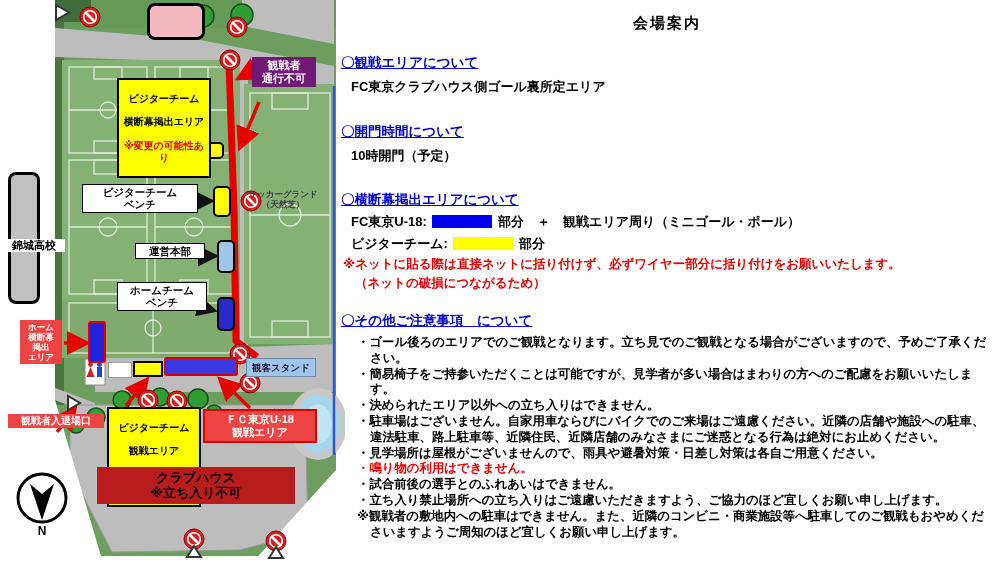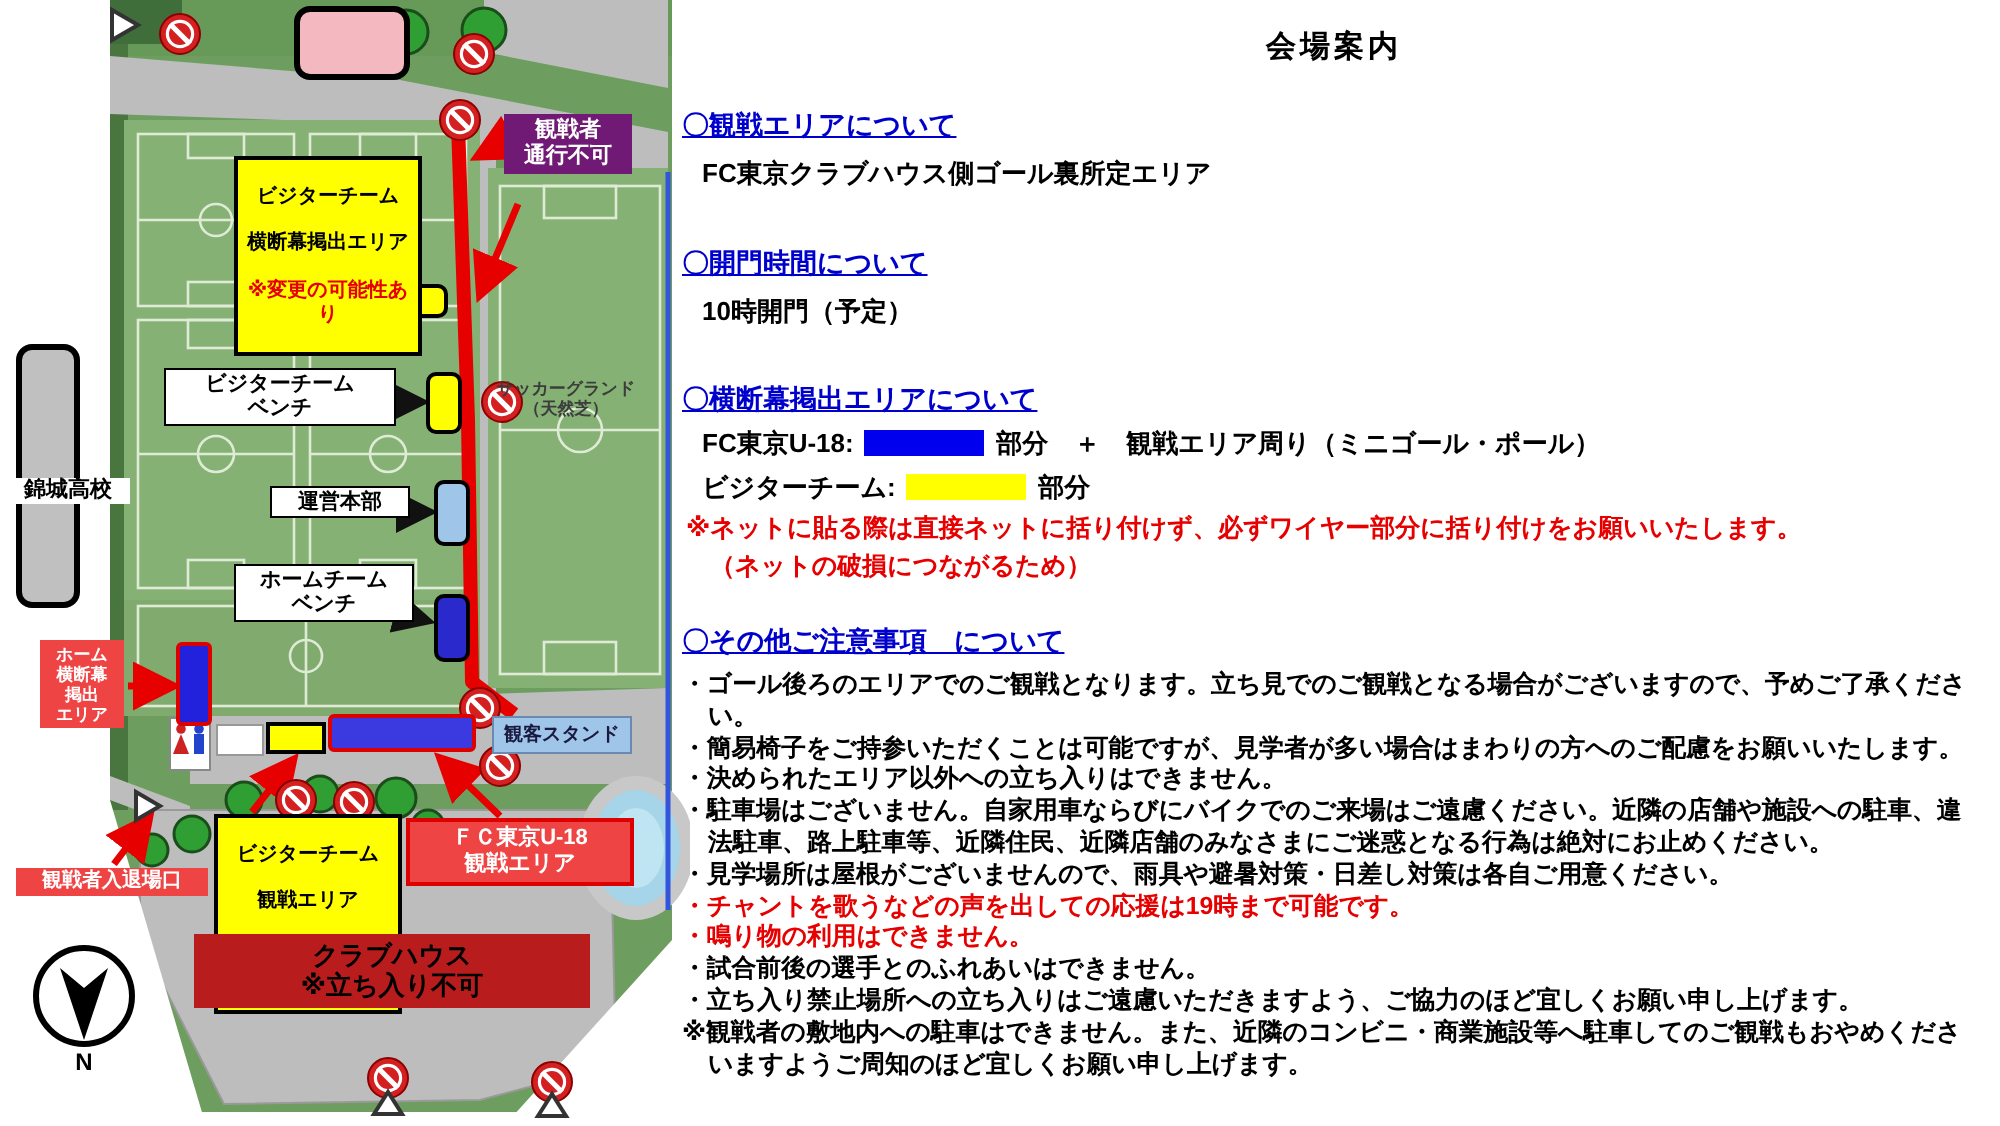--- a/index.html
+++ b/index.html
@@ -10,21 +10,21 @@
   #info{position:absolute;left:341px;top:0;width:652px;}
   .doc-title{text-align:center;font-size:15px;margin-top:14px;letter-spacing:2px;}
   .h{color:#0000cc;text-decoration:underline;font-size:13.5px;}
   .h1{margin-top:21px;} .h2{margin-top:27px;} .h3{margin-top:26px;} .h4{margin-top:21px;}
   .body-line{font-size:13px;margin:6px 0 0 10px;}
   .b-line{font-size:13px;margin:4px 0 0 10px;line-height:18px;}
   .note{color:#e60000;font-size:12.5px;margin:3px 0 0 2px;line-height:16px;}
   .note2{margin-left:14px;}
   .swatch{display:inline-block;width:60px;height:13px;vertical-align:-2px;margin:0 2px;}
   .sw-blue{background:#0000ee;} .sw-yellow{background:#ffff00;}
-  .bullets{margin-top:5px;}
+  .bullets{margin-top:5px;margin-left:16px;}
   .bullet{font-size:12.4px;line-height:15.8px;padding-left:13px;text-indent:-13px;margin:0;}
   .bullet.red{color:#e60000;}
   
   #map{position:absolute;left:0;top:0;width:345px;height:563px;overflow:hidden;}
   #map svg{position:absolute;left:0;top:0;}
   .mlabel{position:absolute;text-align:center;white-space:pre-line;line-height:1.18;}
   .wbox{background:#ffffff;border:1.5px solid #000;font-size:10.5px;padding:1px 2px;}
   .ybox{background:#ffff00;border:2.5px solid #000;font-size:10px;}
   .ybox .r3{color:#e60000;}
   .bluebox{background:#ef4444;color:#ffffff;}
@@ -231,21 +231,21 @@
   <div class="mlabel" style="left:240px;top:189px;width:86px;font-size:8.5px;color:#3c3c3c;">サッカーグランド
 （天然芝）</div>
   <div class="mlabel wbox" style="left:135px;top:243px;width:64px;">運営本部</div>
   <div class="mlabel wbox" style="left:117px;top:282px;width:84px;">ホームチーム
 ベンチ</div>
   <div class="mlabel bluebox" style="left:20px;top:320px;width:42px;font-size:8.5px;padding:2px 0;">ホーム
 横断幕
 掲出
 エリア</div>
   <div class="mlabel" style="left:3px;top:239px;width:62px;background:#fff;font-size:11px;">錦城高校</div>
-  <div class="mlabel bluebox" style="left:8px;top:434px;width:96px;font-size:10px;padding:1px 0;">観戦者入退場口</div>
+  <div class="mlabel bluebox" style="left:8px;top:414px;width:96px;font-size:10px;padding:1px 0;">観戦者入退場口</div>
   <div class="mlabel ybox" style="left:107px;top:407px;width:90px;padding:1px 0;">
     <div>ビジターチーム</div>
     <div>観戦エリア</div>
     <div class="r3">※変更の可能性あり</div>
   </div>
   <div class="mlabel bluebox" style="left:203px;top:409px;width:110px;font-size:11px;border:2.5px solid #dd0000;padding:2px 0;">ＦＣ東京U-18
 観戦エリア</div>
   <div class="mlabel" style="left:246px;top:358px;width:68px;height:17px;background:#9fc5e8;font-size:9.5px;color:#1a1a40;line-height:17px;border:1px solid #6a8ab0;">観客スタンド</div>
   <div class="mlabel" style="left:97px;top:467px;width:198px;background:#b91c1c;font-size:13px;padding:3px 0;">クラブハウス
 ※立ち入り不可</div>
@@ -275,19 +275,18 @@
   <div class="note">※ネットに貼る際は直接ネットに括り付けず、必ずワイヤー部分に括り付けをお願いいたします。</div>
   <div class="note note2">（ネットの破損につながるため）</div>
 
   <div class="h h4">〇その他ご注意事項　について</div>
   <div class="bullets">
     <p class="bullet">・ゴール後ろのエリアでのご観戦となります。立ち見でのご観戦となる場合がございますので、予めご了承ください。</p>
     <p class="bullet">・簡易椅子をご持参いただくことは可能ですが、見学者が多い場合はまわりの方へのご配慮をお願いいたします。</p>
     <p class="bullet">・決められたエリア以外への立ち入りはできません。</p>
     <p class="bullet">・駐車場はございません。自家用車ならびにバイクでのご来場はご遠慮ください。近隣の店舗や施設への駐車、違法駐車、路上駐車等、近隣住民、近隣店舗のみなさまにご迷惑となる行為は絶対にお止めください。</p>
     <p class="bullet">・見学場所は屋根がございませんので、雨具や避暑対策・日差し対策は各自ご用意ください。</p>
-    <p class="bullet red">・チャントを歌うなどの声を出しての応援は19時まで可能です。</p>
     <p class="bullet red">・鳴り物の利用はできません。</p>
     <p class="bullet">・試合前後の選手とのふれあいはできません。</p>
     <p class="bullet">・立ち入り禁止場所への立ち入りはご遠慮いただきますよう、ご協力のほど宜しくお願い申し上げます。</p>
     <p class="bullet">※観戦者の敷地内への駐車はできません。また、近隣のコンビニ・商業施設等へ駐車してのご観戦もおやめくださいますようご周知のほど宜しくお願い申し上げます。</p>
   </div>
 </div>
 
 </body></html>

